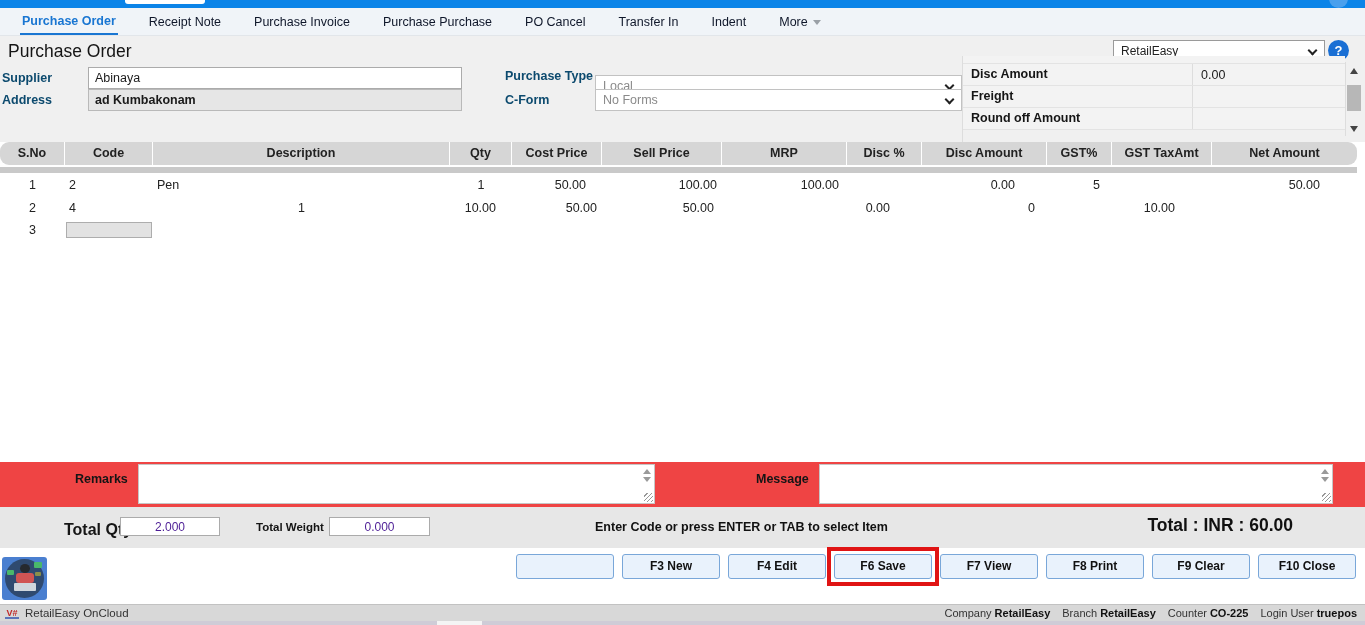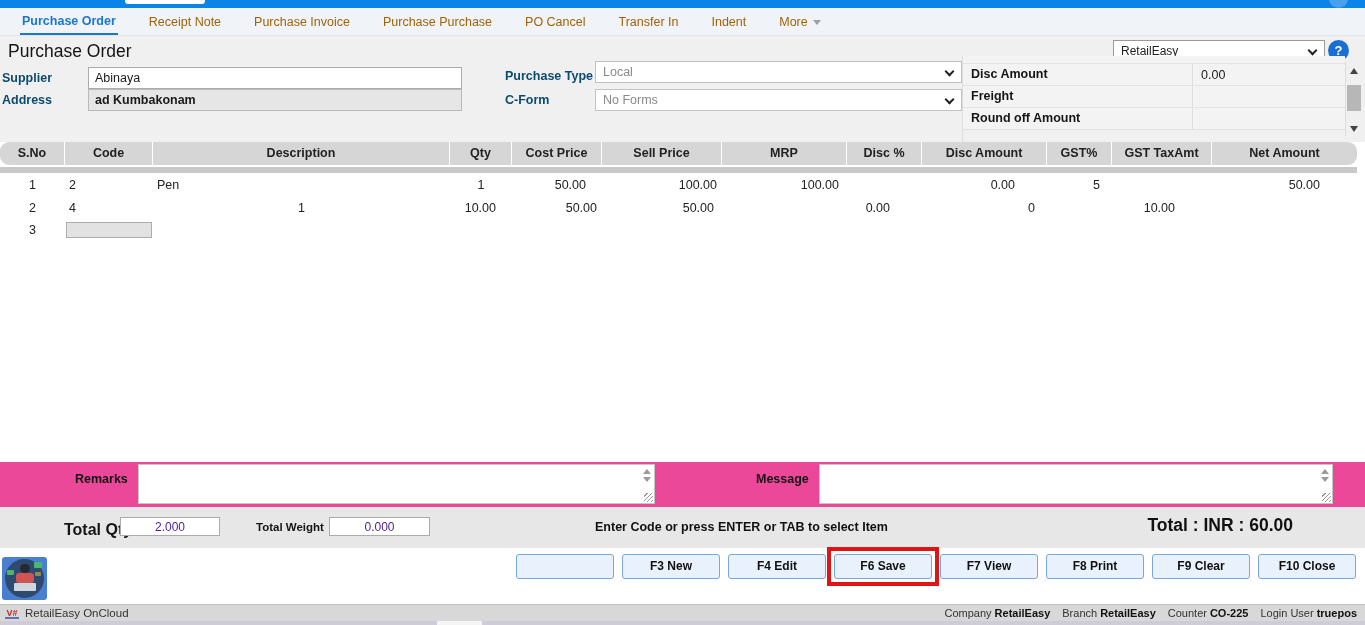--- a/index.html
+++ b/index.html
@@ -7,21 +7,21 @@
   body { font-family:"Liberation Sans", sans-serif; background:#fff; color:#1a1a1a; }
   #app { position:relative; width:1365px; height:625px; background:#fff; }
 
   
   .topbar { position:absolute; left:0; top:0; width:1365px; height:8px; background:#0b84e8; }
   .topbar-seg { position:absolute; left:125px; top:0; width:80px; height:4px; background:#fff; border-radius:0 0 3px 3px; }
   .topbar-circle { position:absolute; left:1329px; top:-11px; width:19px; height:19px; border-radius:50%; background:#4aa0ed; }
 
   
   .tabbar { position:absolute; left:0; top:8px; width:1365px; height:28px; background:#f0f4f8; border-bottom:1px solid #e2e6ea; display:flex; align-items:stretch; padding-left:20px; }
-  .tab { display:flex; align-items:center; gap:5px; padding:0 2px; margin-right:29px; font-size:12.5px; color:#a16207; cursor:default; }
+  .tab { display:flex; align-items:center; gap:5px; padding:0 2px; margin-right:29px; font-size:12.5px; color:#0f172a; cursor:default; }
   .tab.active { color:#1976d2; font-weight:bold; border-bottom:2px solid #1976d2; }
   .caret-down { width:0; height:0; border-left:4px solid transparent; border-right:4px solid transparent; border-top:5px solid #9aa0a6; margin-top:2px; }
 
   
   .titlearea { position:absolute; left:0; top:36px; width:1365px; height:106px; background:#f0f0f0; }
   .page-title { position:absolute; left:8px; top:5px; font-size:17.5px; color:#151515; }
   .profile-select { position:absolute; left:1113px; top:4px; width:212px; height:22px; background:#fff; border:1px solid #9a9a9a; display:flex; align-items:center; font-size:12px; color:#222; padding:0 22px 0 7px; }
   .help-icon { position:absolute; left:1328px; top:4px; width:21px; height:21px; border-radius:50%; background:#1a6fd4; color:#fff; font-size:13px; font-weight:bold; display:flex; align-items:center; justify-content:center; }
 
   .chev { position:absolute; right:8px; top:6px; width:7px; height:7px; border-right:2px solid #222; border-bottom:2px solid #222; transform:rotate(45deg); }
@@ -53,21 +53,21 @@
   .trow { height:23px; }
   .trow > div { font-size:12.5px; color:#222; line-height:23px; white-space:nowrap; overflow:hidden; }
   .c-center { text-align:center; }
   .c-left { text-align:left; padding-left:4px; }
   .c-right { text-align:right; }
   .pr16 { padding-right:16px; } .pr5 { padding-right:5px; } .pr8 { padding-right:8px; }
   .pr32 { padding-right:32px; } .pr12 { padding-right:12px; } .pr37 { padding-right:37px; }
   .new-code-input { margin:3px 0 0 1px; width:86px; height:16px; background:#e2e2e2; border:1px solid #adadad; }
 
   
-  .remarks-band { position:absolute; left:0; top:462px; width:1365px; height:45px; background:#ec4899; }
+  .remarks-band { position:absolute; left:0; top:462px; width:1365px; height:45px; background:#ef4444; }
   .band-label { position:absolute; font-size:12.5px; font-weight:bold; color:#151515; }
   .ta-wrap { position:absolute; background:#fff; border:1px solid #c6c6c6; }
   .ta-wrap textarea { position:absolute; left:0; top:0; width:calc(100% - 14px); height:100%; border:none; resize:none; outline:none; font-family:"Liberation Sans",sans-serif; font-size:12px; padding:3px 5px; background:transparent; }
   .ta-spin-up { position:absolute; right:3px; top:4px; width:0; height:0; border-left:4px solid transparent; border-right:4px solid transparent; border-bottom:5px solid #9a9a9a; }
   .ta-spin-dn { position:absolute; right:3px; top:12px; width:0; height:0; border-left:4px solid transparent; border-right:4px solid transparent; border-top:5px solid #9a9a9a; }
   .ta-resize { position:absolute; right:1px; bottom:1px; width:9px; height:9px; background:repeating-linear-gradient(135deg, transparent 0 2px, #999 2px 3px); }
 
   
   .totals-band { position:absolute; left:0; top:507px; width:1365px; height:41px; background:#e7e7e7; }
   .tot-input { position:absolute; height:19px; background:#fff; border:1px solid #ababab; text-align:center; font-family:"Liberation Sans",sans-serif; font-size:12px; color:#4c1d95; }
@@ -147,21 +147,21 @@
     </div>
     <div class="help-icon">?</div>
 
     <div class="fld-label" style="left:2px; top:35px;">Supplier</div>
     <input class="fld-input" style="left: 88px; top: 31px; width: 374px;" value="Abinaya">
 
     <div class="fld-label" style="left:2px; top:57px;">Address</div>
     <input class="fld-input readonly" style="left: 88px; top: 53px; width: 374px;" value="ad Kumbakonam">
 
     <div class="fld-label" style="left:505px; top:33px;">Purchase Type</div>
-    <div class="fld-select" style="left:595px; top:25px; width:367px;">
+    <div class="fld-select" style="left:595px; top:39px; width:367px;">
       <span>Local</span>
       <span class="chev"></span>
     </div>
 
     <div class="fld-label" style="left:505px; top:57px;">C-Form</div>
     <div class="fld-select" style="left:595px; top:53px; width:367px;">
       <span>No Forms</span>
       <span class="chev"></span>
     </div>
 

